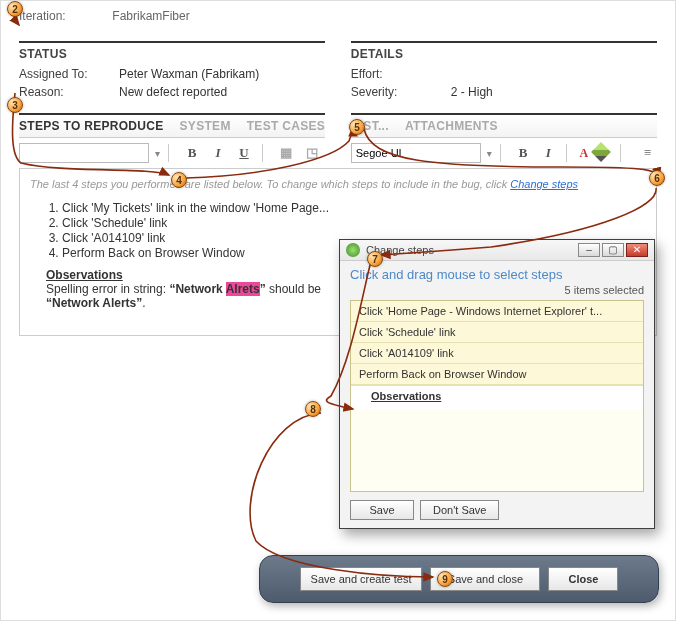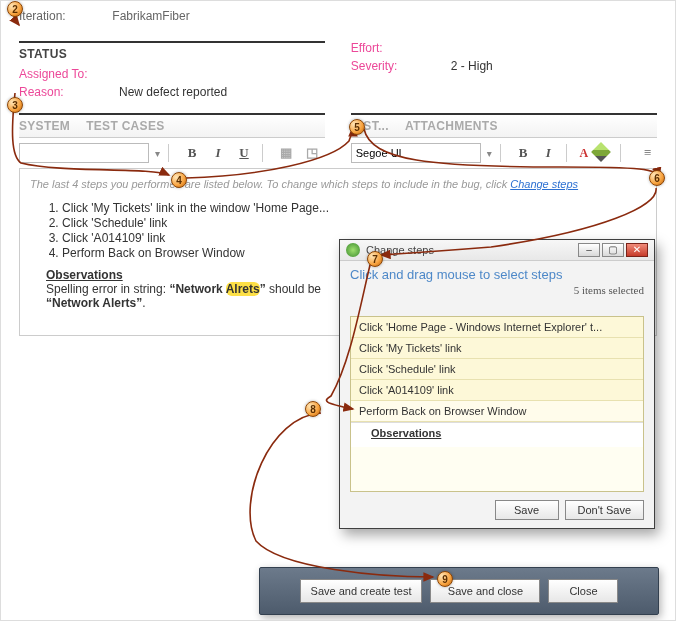--- a/index.html
+++ b/index.html
@@ -38,21 +38,21 @@
   .section-hdr {
     font-weight: 600;
     font-size: 12px;
     color: #444;
     border-top: 2px solid #333;
     padding-top: 4px;
     letter-spacing: 0.3px;
     margin-bottom: 6px;
   }
   .row { display:flex; margin-bottom: 4px; color:#666; }
-  .row .lbl { width: 100px; color:#ec4899; }
+  .row .lbl { width: 100px; color:#404040; }
   .row .val { color:#333; }
   .tabs {
     margin-top: 10px;
     display:flex;
     align-items:center;
     gap: 16px;
     border-top: 2px solid #333;
     border-bottom: 1px solid #ccc;
     padding: 4px 0;
     background: linear-gradient(#fff,#f3f3f3);
@@ -92,21 +92,21 @@
     height:168px;
     overflow:hidden;
     color:#333;
   }
   .repro-hint { color:#999; font-style:italic; font-size:11px; line-height:1.3; margin-bottom:10px; }
   .repro-hint a { color:#2b6fd1; text-decoration: underline; font-style: italic; }
   .repro-list { margin:0 0 8px 0; padding-left: 32px; }
   .repro-list li { margin-bottom:1px; }
   .obs-h { text-decoration: underline; font-weight:bold; margin-left:16px; margin-top:4px;}
   .obs-p { margin-left:16px; }
-  .hl { background: #fde047; border-radius: 6px; }
+  .hl { background: #ec4899; }
   
   .dlg {
     position:absolute;
     left:338px; top:238px;
     width:316px; height:290px;
     border:1px solid #3f3f3f;
     box-shadow: 4px 6px 12px rgba(0,0,0,0.35);
     background:#f3f3f3;
     display:flex;
     flex-direction:column;
@@ -125,66 +125,66 @@
   .win-btn {
     width:22px; height:14px;
     border:1px solid #888;
     background: linear-gradient(#fff,#d9d9d9);
     display:flex; align-items:center; justify-content:center;
     font-size:10px; line-height:1;
   }
   .win-btn.close { background: linear-gradient(#f08b7a,#c63b2a); color:#fff; border-color:#7a231a;}
   .dlg-body { padding:6px 10px 8px 10px; display:flex; flex-direction:column; flex:1; }
   .dlg-instr { color:#4d88c8; font-size:13px; }
-  .dlg-count { text-align:right; color:#555; font-size:11px; margin:2px 0 20px 0;font-family:Liberation Serif, serif;}
+  .dlg-count { text-align:right; color:#555; font-size:11px; margin:2px 0 4px 0;}
   .steps-list {
     border:1px solid #c9c28b;
     background:#fffef2;
     flex: 1 1 auto;
     overflow:hidden;
   }
   .step-row {
     padding:4px 8px;
     border-bottom:1px solid #e8e1b0;
     font-size:11px;
     color:#333;
     background:#fdf8d8;
   }
   .step-row:nth-child(5){ background:#fffceb; }
   .step-obs { background:#fff; padding:4px 10px 8px 20px; border-top:1px solid #ddd; }
   .step-obs .oh { text-decoration:underline; font-weight:bold; font-size:11px;}
   .step-obs .op { font-size:11px; color:#444; margin-top:2px;}
-  .dlg-btns { display:flex; justify-content:flex-end; gap:6px; padding-top:8px; }
+  .dlg-btns { display:flex; gap:6px; padding-top:8px; }
   .btn {
     border:1px solid #888;
     background: linear-gradient(#fff,#e7e7e7);
     padding:3px 12px;
     font-size:11px;
     cursor:pointer;
     min-width:64px;
     text-align:center;
   }
   
   .bottom-bar {
     position:absolute;
     left: 258px;
-    top: 566px;
+    top: 554px;
     width: 400px;
     height: 48px;
     background: linear-gradient(#6c7a8b,#4d5b6c);
     border:1px solid #33404f;
-    border-radius:2px;
+    border-radius:14px;
     display:flex;
     align-items:center;
     justify-content:center;
     gap:8px;
     box-shadow: 2px 3px 8px rgba(0,0,0,0.3);
   }
   .bottom-bar .btn { min-width: 110px; padding:5px 10px; }
-  .bottom-bar .btn.sm { min-width: 70px; }
+  .bottom-bar .btn.sm { min-width: 70px; font-weight: bold; }
   
   .bub {
     position:absolute;
     width:16px; height:16px;
     border-radius:50%;
     background: radial-gradient(circle at 30% 30%, #ffe6b8, #f7a13c 60%, #b45e0a);
     border:1px solid #8a4406;
     color:#5a2e00;
     font-size:10px;
     font-weight:bold;
@@ -211,42 +211,45 @@
   <div class="iteration">
     <span class="lbl">Iteration:</span>
     <span>FabrikamFiber</span>
   </div>
 
   <div class="cols">
     <div class="col">
       <div class="section-hdr">STATUS</div>
       <div class="row">
         <span class="lbl">Assigned To:</span>
+        <span class="val">Peter Waxman (Fabrikam)</span>
       </div>
       <div class="row">
         <span class="lbl">Reason:</span>
         <span class="val">New defect reported</span>
       </div>
     </div>
     <div class="col-r">
+      <div class="section-hdr">DETAILS</div>
       <div class="row">
         <span class="lbl">Effort:</span>
         <span class="val"></span>
       </div>
       <div class="row">
         <span class="lbl">Severity:</span>
         <span class="val">2 - High</span>
       </div>
     </div>
   </div>
 
   <div class="cols">
 
     <div class="col">
       <div class="tabs">
+        <span class="tab active">STEPS TO REPRODUCE</span>
         <span class="tab">SYSTEM</span>
         <span class="tab">TEST CASES</span>
       </div>
       <div class="toolbar">
         <input class="font-sel" value="" style="">
         <span style="font-size:10px;color:#888">▾</span>
         <span style="width:6px;border-left:1px solid #ccc;height:18px;margin:0 2px;"></span>
         <span class="tb-btn">B</span>
         <span class="tb-btn it">I</span>
         <span class="tb-btn under">U</span>
@@ -304,21 +307,20 @@
       <span class="win-btn">–</span>
       <span class="win-btn">▢</span>
       <span class="win-btn close">✕</span>
     </div>
   </div>
   <div class="dlg-body">
     <div class="dlg-instr">Click and drag mouse to select steps</div>
     <div class="dlg-count">5 items selected</div>
     <div class="steps-list">
       <div class="step-row">Click 'Home Page - Windows Internet Explorer' t...</div>
-      <div class="step-row">Click 'My Tickets' link</div>
       <div class="step-row">Click 'Schedule' link</div>
       <div class="step-row">Click 'A014109' link</div>
       <div class="step-row">Perform Back on Browser Window</div>
       <div class="step-obs">
         <div class="oh">Observations</div>
       </div>
     </div>
     <div class="dlg-btns">
       <div class="btn">Save</div>
       <div class="btn">Don't Save</div>

